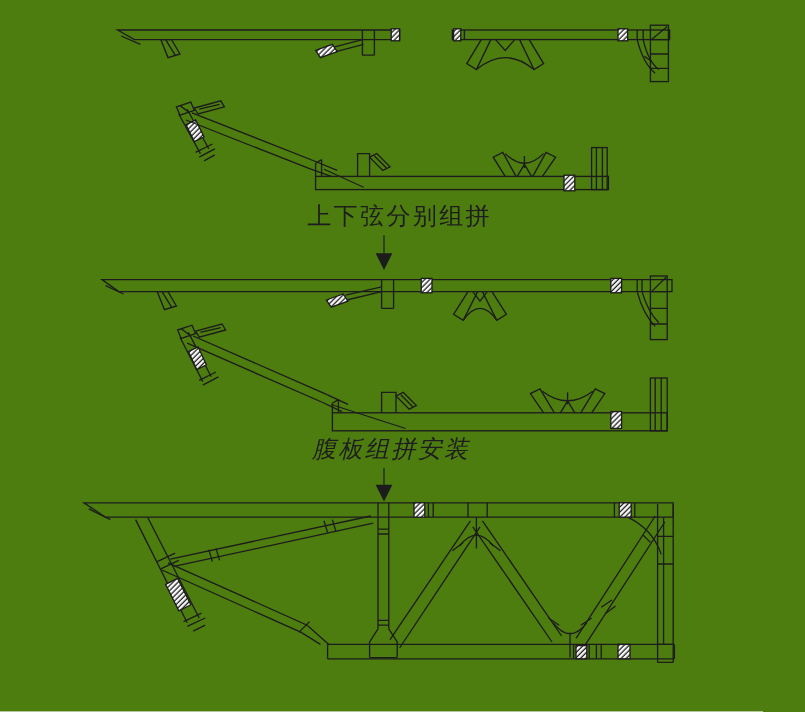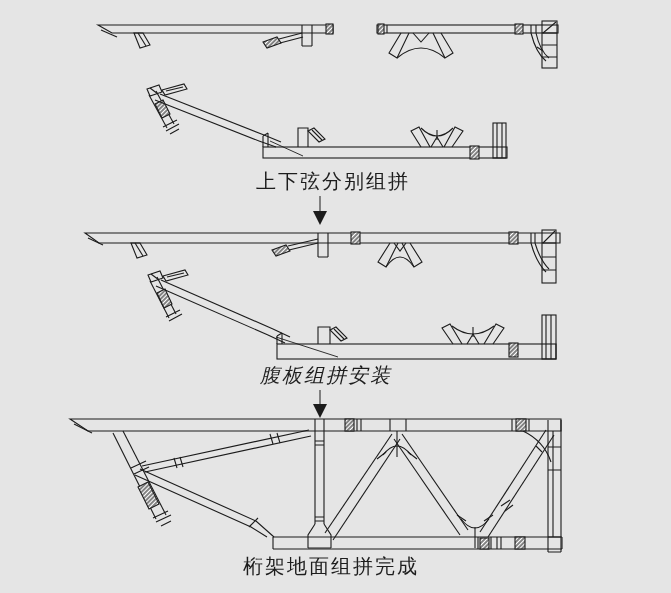--- a/index.html
+++ b/index.html
@@ -1,17 +1,17 @@
 <!DOCTYPE html>
 <html><head>
 <meta charset="utf-8">
 <style>
   html,body{margin:0;padding:0;background:#ffffff;}
   .canvas{
-    position:relative;width:671px;height:593px;background:#e5e5e5;overflow:hidden;
+    position:relative;width:671px;height:593px;background:#4d7c0f;overflow:hidden;
     font-family:"Liberation Serif","DejaVu Serif",serif;
   }
   .canvas svg{position:absolute;left:0;top:0;}
   .caption{
     position:absolute;color:#1d1d1d;font-size:20px;letter-spacing:2px;
     white-space:nowrap;line-height:1.1;
   }
   .cap1{left:256px;top:170px;}
   .cap2{left:260px;top:364px;font-style:italic;}
   .cap3{left:243px;top:555px;}
@@ -207,15 +207,14 @@
       <path d="M273,537 H562 M273,549 H562 M273,537 V549 M562,537 V549"></path>
       <path d="M478,537 V549 M491,537 V549 M497,537 V549 M501,537 V549"></path>
       <rect x="480" y="538" width="9" height="11" fill="url(#hx)"></rect>
       <rect x="515" y="537" width="10" height="12" fill="url(#hx)"></rect>
     </g>
   </g>
 </svg>
 
 <div class="caption cap1">上下弦分别组拼</div>
 <div class="caption cap2">腹板组拼安装</div>
-<div class="caption cap3">桁架地面组拼完成</div>
 
 </div>
 
 </body></html>

